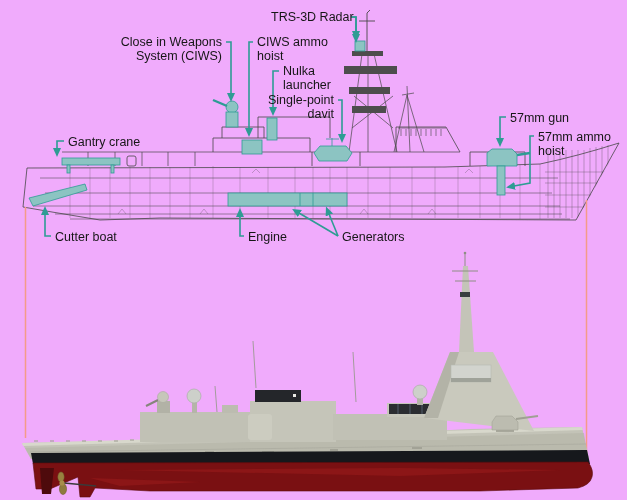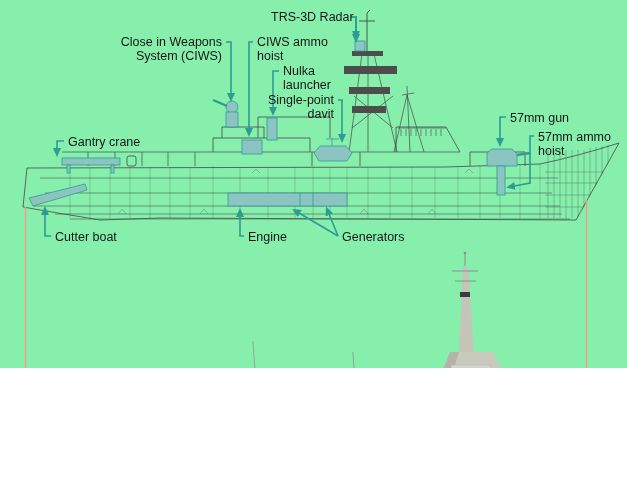--- a/index.html
+++ b/index.html
@@ -1,16 +1,16 @@
 <!DOCTYPE html>
 <html><head>
 <meta charset="utf-8">
 <style>
   html,body{margin:0;padding:0;background:#fff;}
-  .canvas{position:relative;width:627px;height:368px;background:#86efac;overflow:hidden;
+  .canvas{position:relative;width:627px;height:500px;background:#f0abfc;overflow:hidden;
           font-family:"Liberation Sans",sans-serif;}
   svg{position:absolute;left:0;top:0;}
   text.callout{font-family:"Liberation Sans",sans-serif;font-size:12.5px;fill:#161616;}
 </style>
 </head>
 <body>
 
 <div class="canvas">
 <svg width="627" height="500" viewBox="0 0 627 500">
   <defs>

